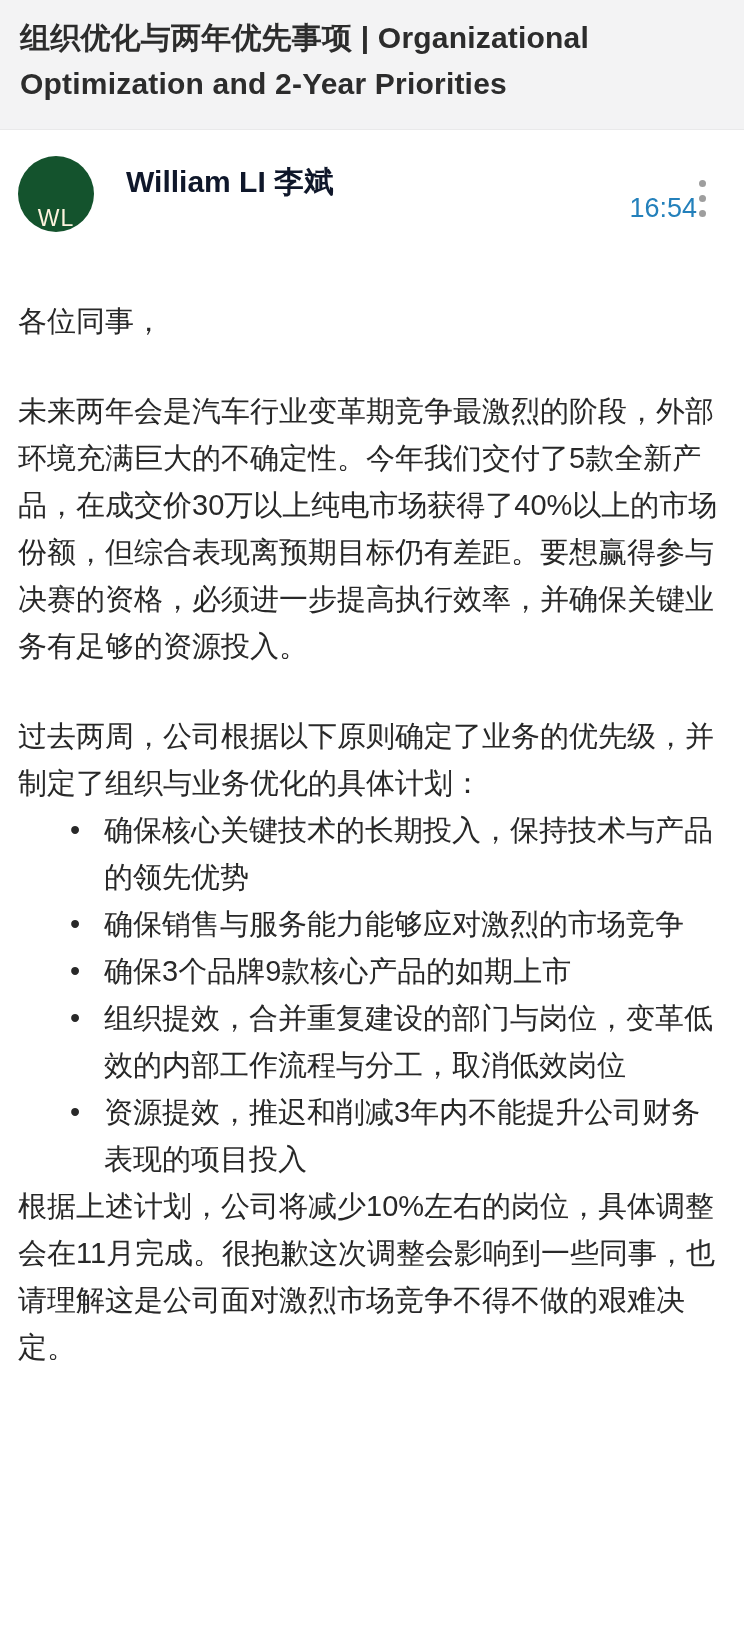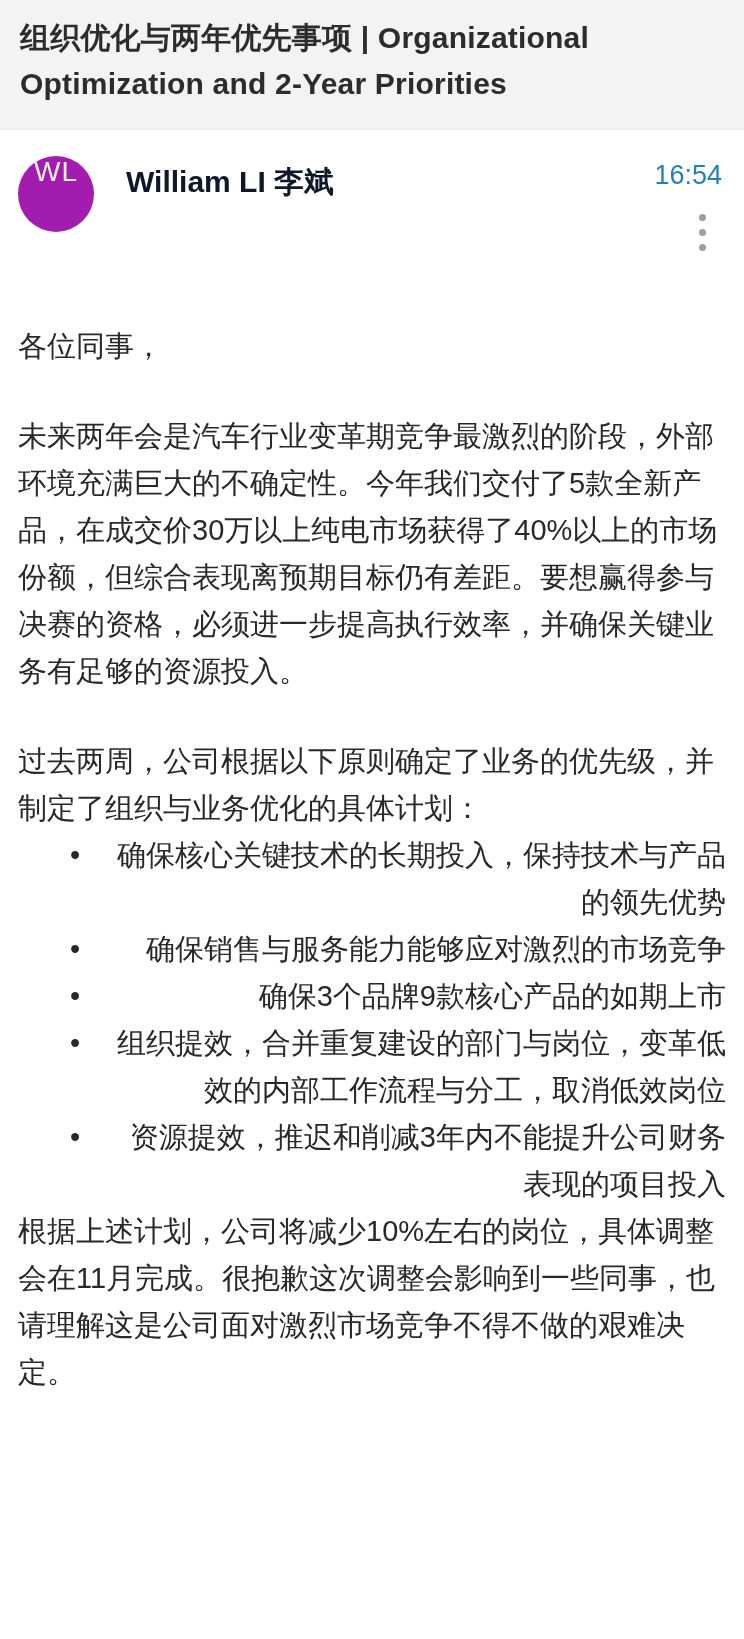--- a/index.html
+++ b/index.html
@@ -34,44 +34,44 @@
   .card { background: #ffffff; }
   .msg-header {
     display: flex;
     align-items: flex-start;
     padding: 26px 22px 0 18px;
   }
   .avatar {
     width: 76px;
     height: 76px;
     border-radius: 50%;
-    background: #a21caf;
+    background: #14532d;
     color: #fdf3dd;
-    font-size: 28px;
+    font-size: 23px;
     font-weight: 400;
     display: flex;
-    align-items: flex-start;
+    align-items: flex-end;
     justify-content: center;
     flex: none;
     letter-spacing: 1px;
   }
   .sender {
     flex: 1;
     margin-left: 32px;
     margin-top: 6px;
     font-size: 30px;
     font-weight: 600;
     color: #0f172a;
     white-space: nowrap;
     overflow: hidden;
   }
   .meta {
     flex: none;
     display: flex;
-    flex-direction: column;
+    flex-direction: row;
     align-items: flex-end;
     margin-left: 44px;
   }
   .time {
     font-size: 27px;
     color: #2380bb;
     line-height: 30px;
     margin-top: 4px;
   }
   .more {
@@ -104,21 +104,21 @@
     margin: 0;
     padding: 0 0 0 52px;
   }
   .bullet-item { display: flex; }
   .bullet-marker {
     flex: none;
     width: 34px;
     font-size: 29px;
     line-height: 47px;
   }
-  .bullet-text { flex: 1; text-align: right; }
+  .bullet-text { flex: 1; }
 </style>
 </head>
 <body>
 
 <div class="page">
 
   <header class="header">
     <h1 class="title">组织优化与两年优先事项 | Organizational Optimization and 2-Year Priorities</h1>
   </header>
 

